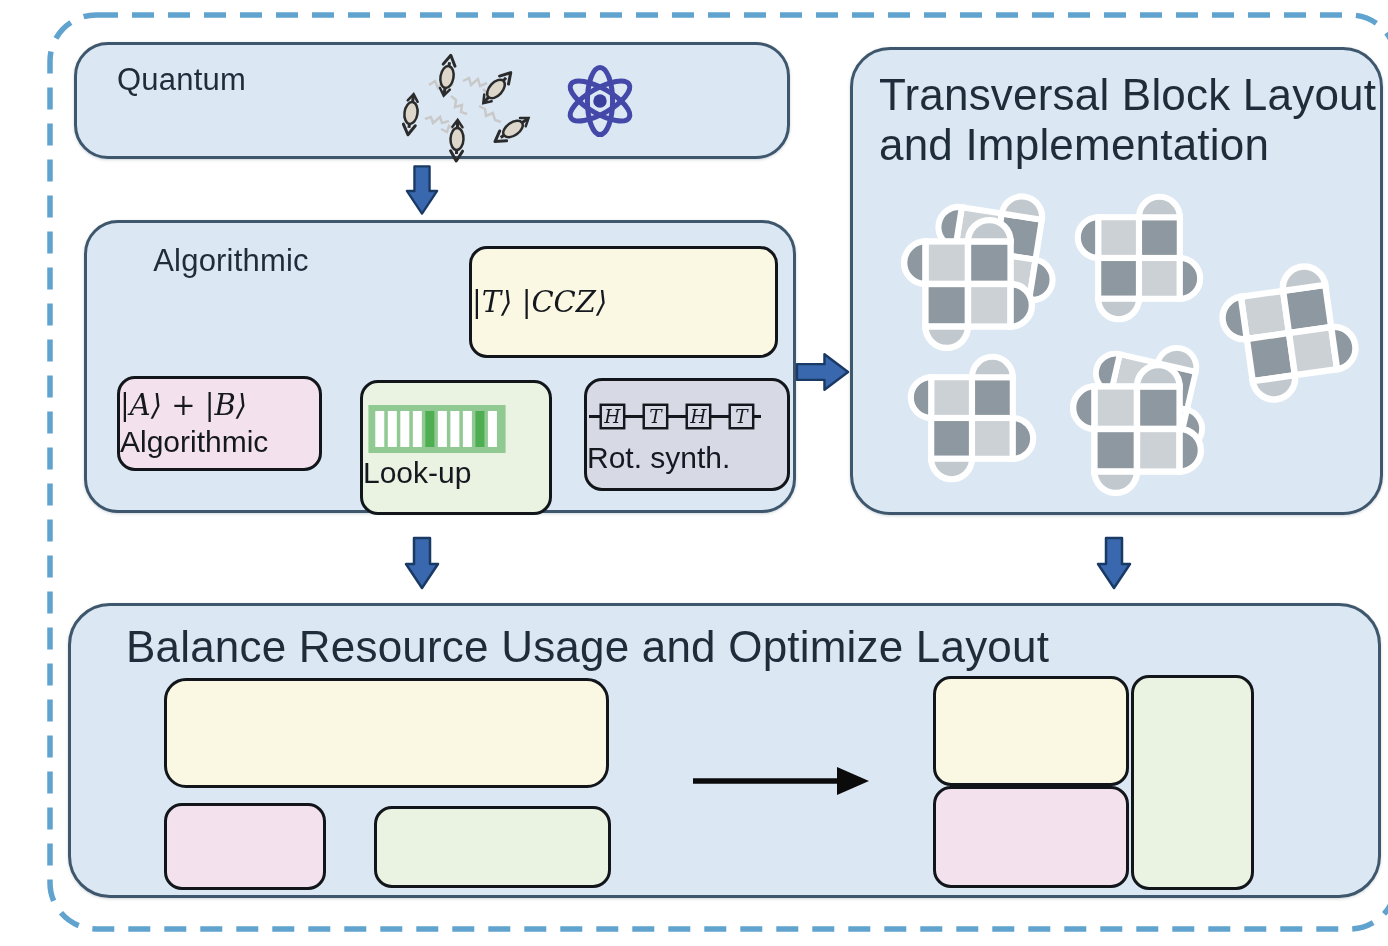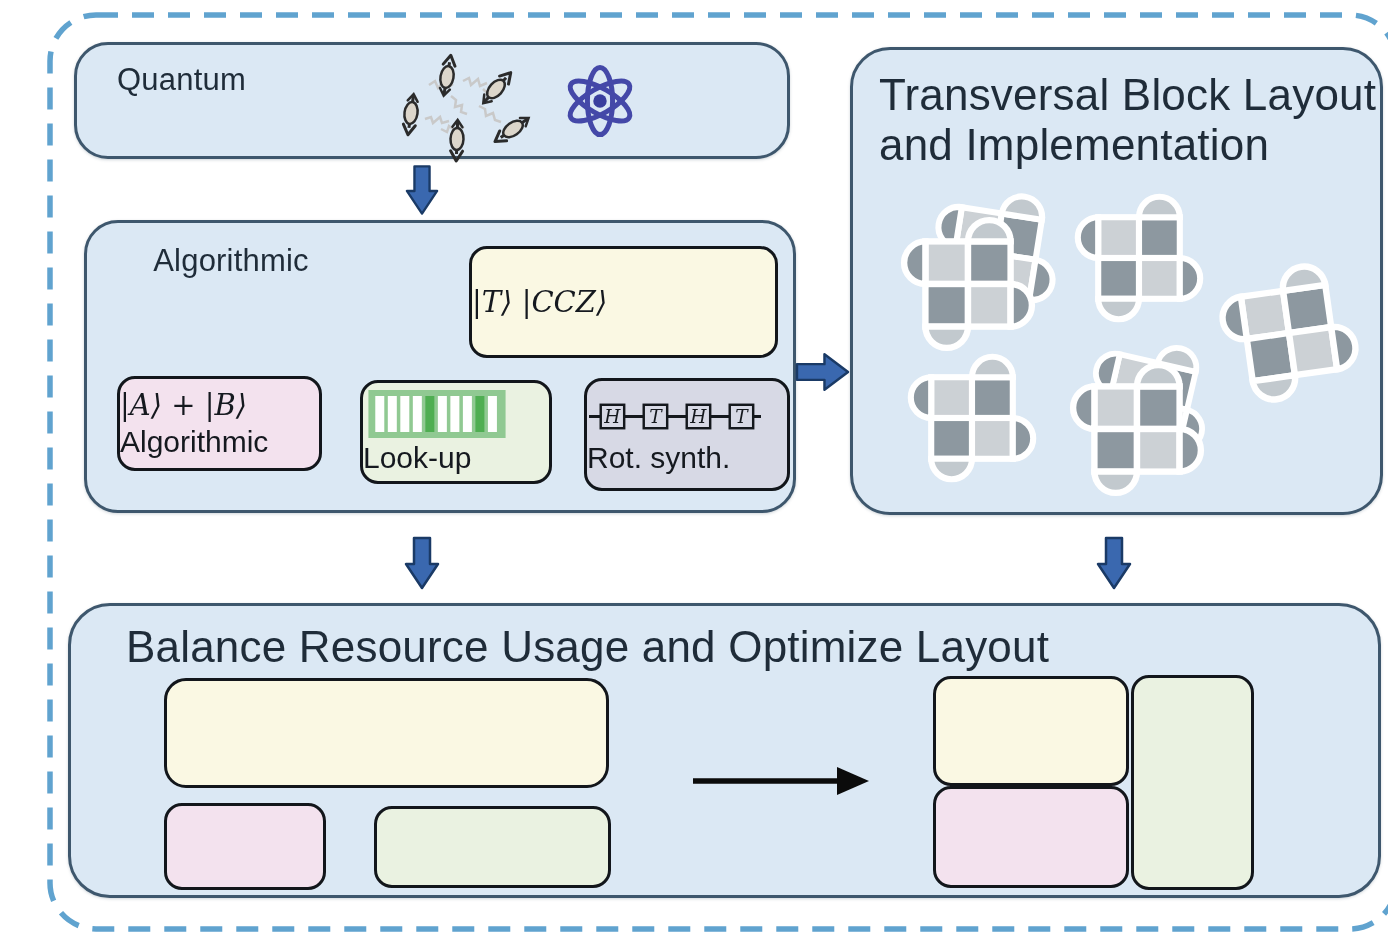--- a/index.html
+++ b/index.html
@@ -94,21 +94,21 @@
 
     <div class="subbox" style="left:382px;top:23px;width:309px;height:112px;background:#faf8e3;">
       <div class="math">|T⟩ |CCZ⟩</div>
     </div>
 
     <div class="subbox" style="left:30px;top:153px;width:205px;height:95px;background:#f3e2ee;">
       <div class="math">|A⟩ + |B⟩</div>
       <div class="blabel">Algorithmic</div>
     </div>
 
-    <div class="subbox" style="left:273px;top:157px;width:192px;height:104px;background:#eaf2e1;">
+    <div class="subbox" style="left:273px;top:157px;width:192px;height:135px;background:#eaf2e1;">
       <svg width="148" height="48" viewBox="0 0 160 56">
         <rect x="0" y="0" width="160" height="56" fill="#90c992"></rect>
         <rect x="8" y="7" width="10.5" height="42" fill="#ffffff"></rect>
         <rect x="22.6" y="7" width="10.5" height="42" fill="#ffffff"></rect>
         <rect x="37.2" y="7" width="10.5" height="42" fill="#ffffff"></rect>
         <rect x="51.8" y="7" width="10.5" height="42" fill="#ffffff"></rect>
         <rect x="66.4" y="7" width="10.5" height="42" fill="#4fae52"></rect>
         <rect x="81" y="7" width="10.5" height="42" fill="#ffffff"></rect>
         <rect x="95.6" y="7" width="10.5" height="42" fill="#ffffff"></rect>
         <rect x="110.2" y="7" width="10.5" height="42" fill="#ffffff"></rect>

